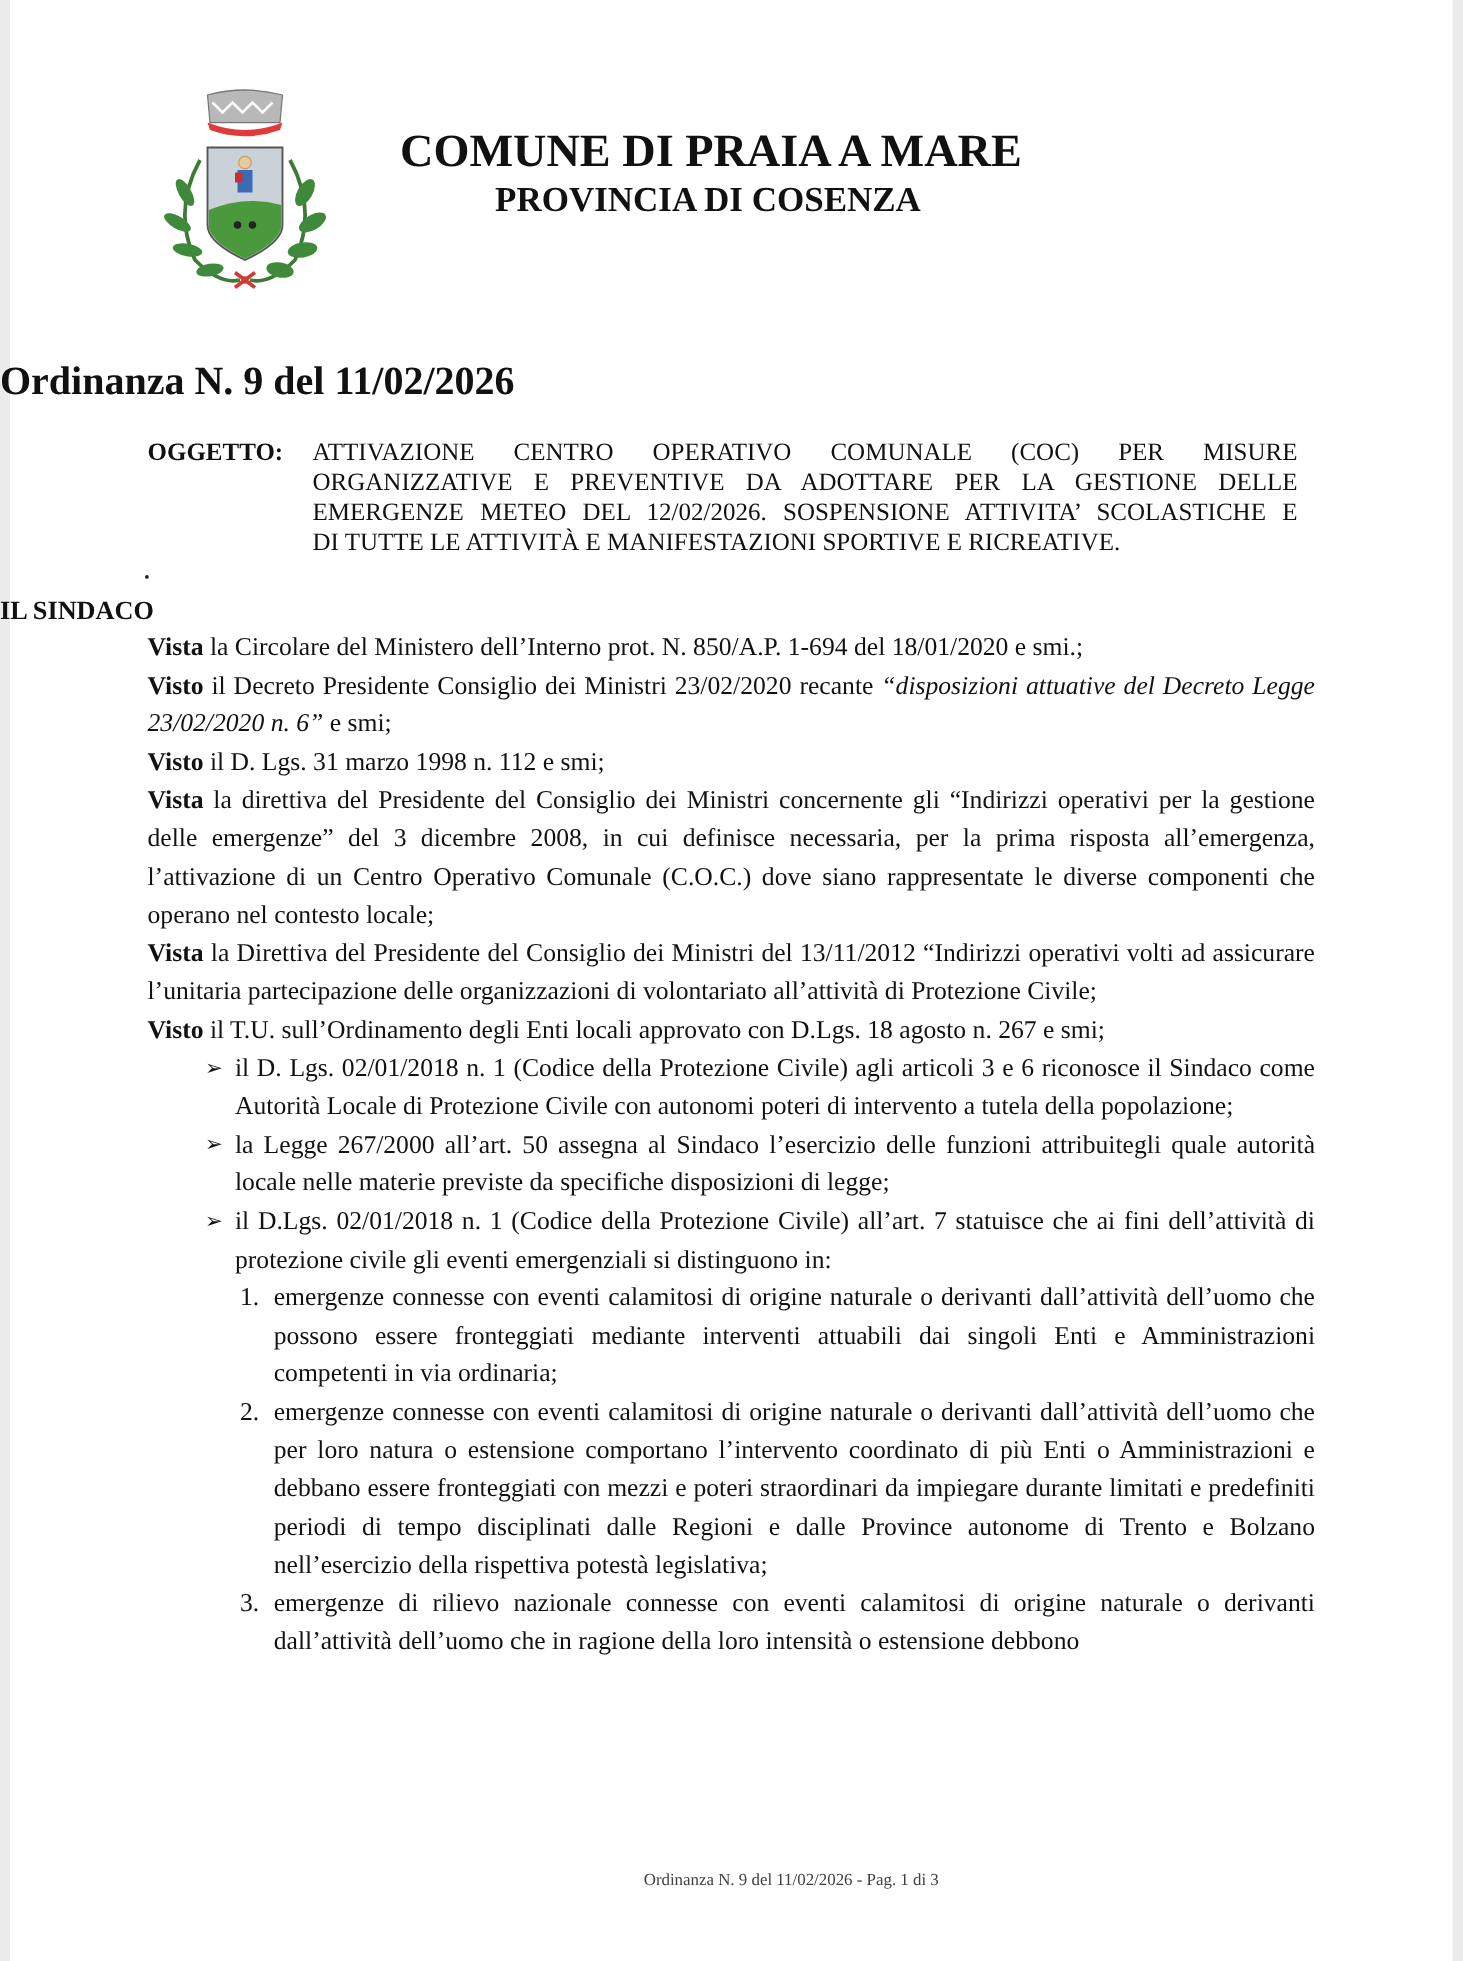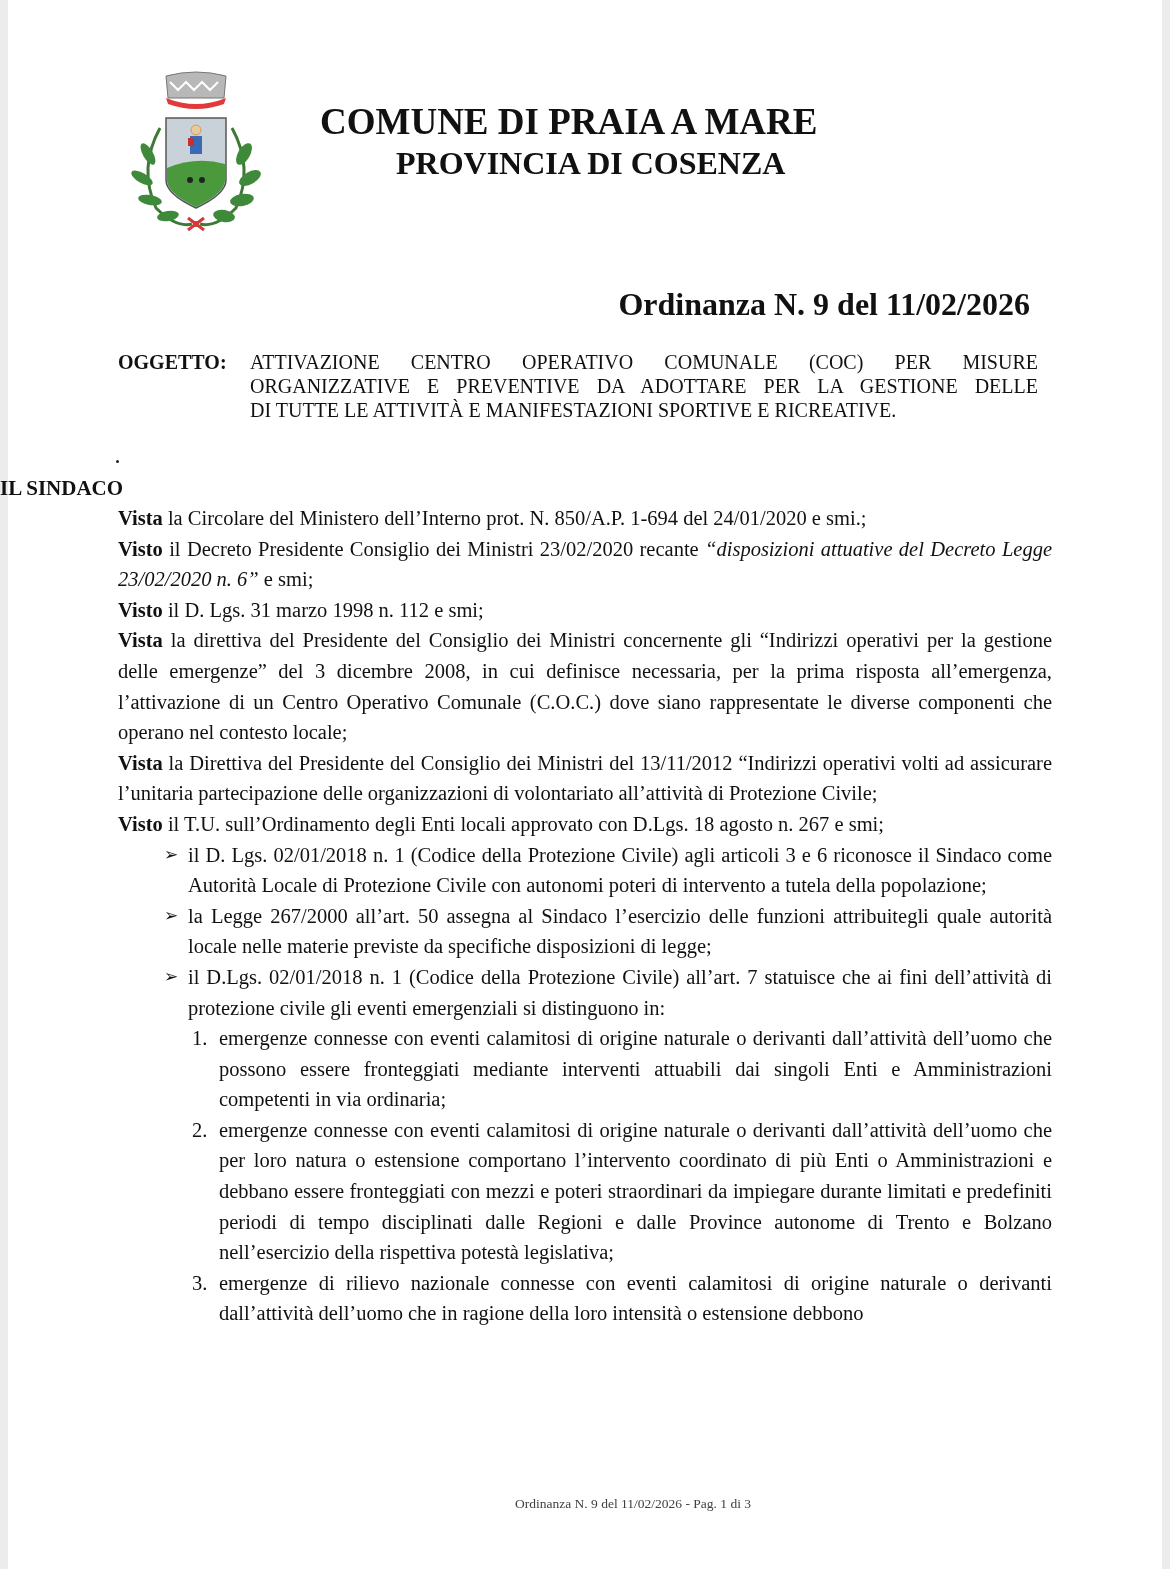--- a/index.html
+++ b/index.html
@@ -8,23 +8,23 @@
     background: #ececec;
     font-family: "Liberation Serif", "DejaVu Serif", serif;
     color: #111;
   }
   .page {
     position: absolute; left: 8px; top: 0; width: 1154px; height: 1569px;
     background: #ffffff;
   }
   .crest { position: absolute; left: 126px; top: 68px; width: 140px; height: 170px; }
   .hdr-title1 { position: absolute; left: 320px; top: 100px; font-weight: bold; font-size: 37px; white-space: nowrap; }
-  .hdr-title2 { position: absolute; left: 396px; top: 145px; font-weight: bold; font-size: 32px; white-space: nowrap; }
+  .hdr-title2 { position: absolute; left: 396px; top: 145px; font-weight: bold; font-size: 28px; white-space: nowrap; }
   .ord-title {
-    position: absolute; left: 0; width: 1030px; top: 286px; text-align: right;
+    position: absolute; left: 0; width: 1030px; top: 286px; text-align: left;
     font-weight: bold; font-size: 32px; white-space: nowrap;
   }
   .oggetto { position: absolute; left: 118px; top: 350px; width: 922px; font-size: 20px; line-height: 24px; }
   .oggetto-label { position: absolute; left: 0; top: 0; font-weight: bold; }
   .oggetto-text { position: absolute; left: 132px; top: 0; width: 788px; text-align: justify; text-align-last: left; }
   .oggetto-text .ln { display: block; text-align: justify; text-align-last: justify; }
   .oggetto-text .ln.last { text-align-last: left; }
   .dot { position: absolute; left: 116px; top: 460px; width: 3px; height: 3px; background: #222; border-radius: 50%; }
   .sindaco { position: absolute; left: 0; width: 1170px; top: 476px; text-align: left; font-weight: bold; font-size: 21px; }
   .body { position: absolute; left: 118px; top: 503px; width: 934px; font-size: 20.5px; line-height: 30.6px; }
@@ -81,30 +81,31 @@
 <div class="hdr-title1">COMUNE DI PRAIA A MARE</div>
 <div class="hdr-title2">PROVINCIA DI COSENZA</div>
 
 <div class="ord-title">Ordinanza N. 9 del 11/02/2026</div>
 
 <div class="oggetto">
   <div class="oggetto-label">OGGETTO:</div>
   <div class="oggetto-text">
     <span class="ln">ATTIVAZIONE CENTRO OPERATIVO COMUNALE (COC) PER MISURE</span>
     <span class="ln">ORGANIZZATIVE E PREVENTIVE DA ADOTTARE PER LA GESTIONE DELLE</span>
+    <span class="ln">EMERGENZE METEO DEL 12/02/2026. SOSPENSIONE ATTIVITA’ SCOLASTICHE E</span>
     <span class="ln last">DI TUTTE LE ATTIVITÀ E MANIFESTAZIONI SPORTIVE E RICREATIVE.</span>
   </div>
 </div>
 
 <div class="dot"></div>
 
 <div class="sindaco">IL SINDACO</div>
 
 <div class="body">
-  <p class="para"><b>Vista</b><span> la Circolare del Ministero dell’Interno prot. N. 850/A.P. 1-694 del 24/01/2020 e smi.;</span></p>
+  <p class="para"><b>Vista</b><span> la Circolare del Ministero dell’Interno prot. N. 850/A.P. 1-694 del 18/01/2020 e smi.;</span></p>
   <p class="para"><b>Visto</b><span> il Decreto Presidente Consiglio dei Ministri 23/02/2020 recante </span><i>“disposizioni attuative del Decreto Legge 23/02/2020 n. 6”</i><span> e smi;</span></p>
   <p class="para"><b>Visto</b><span> il D. Lgs. 31 marzo 1998 n. 112 e smi;</span></p>
   <p class="para"><b>Vista</b><span> la direttiva del Presidente del Consiglio dei Ministri concernente gli “Indirizzi operativi per la gestione delle emergenze” del 3 dicembre 2008, in cui definisce necessaria, per la prima risposta all’emergenza, l’attivazione di un Centro Operativo Comunale (C.O.C.) dove siano rappresentate le diverse componenti che operano nel contesto locale;</span></p>
   <p class="para"><b>Vista</b><span> la Direttiva del Presidente del Consiglio dei Ministri del 13/11/2012 “Indirizzi operativi volti ad assicurare l’unitaria partecipazione delle organizzazioni di volontariato all’attività di Protezione Civile;</span></p>
   <p class="para"><b>Visto</b><span> il T.U. sull’Ordinamento degli Enti locali approvato con D.Lgs. 18 agosto n. 267 e smi;</span></p>
 
   <ul class="bullets">
     <li class="bullet"><span class="arrow">➢</span><span>il D. Lgs. 02/01/2018 n. 1 (Codice della Protezione Civile) agli articoli 3 e 6 riconosce il Sindaco come Autorità Locale di Protezione Civile con autonomi poteri di intervento a tutela della popolazione;</span></li>
     <li class="bullet"><span class="arrow">➢</span><span>la Legge 267/2000 all’art. 50 assegna al Sindaco l’esercizio delle funzioni attribuitegli quale autorità locale nelle materie previste da specifiche disposizioni di legge;</span></li>
     <li class="bullet"><span class="arrow">➢</span><span>il D.Lgs. 02/01/2018 n. 1 (Codice della Protezione Civile) all’art. 7 statuisce che ai fini dell’attività di protezione civile gli eventi emergenziali si distinguono in:</span></li>

